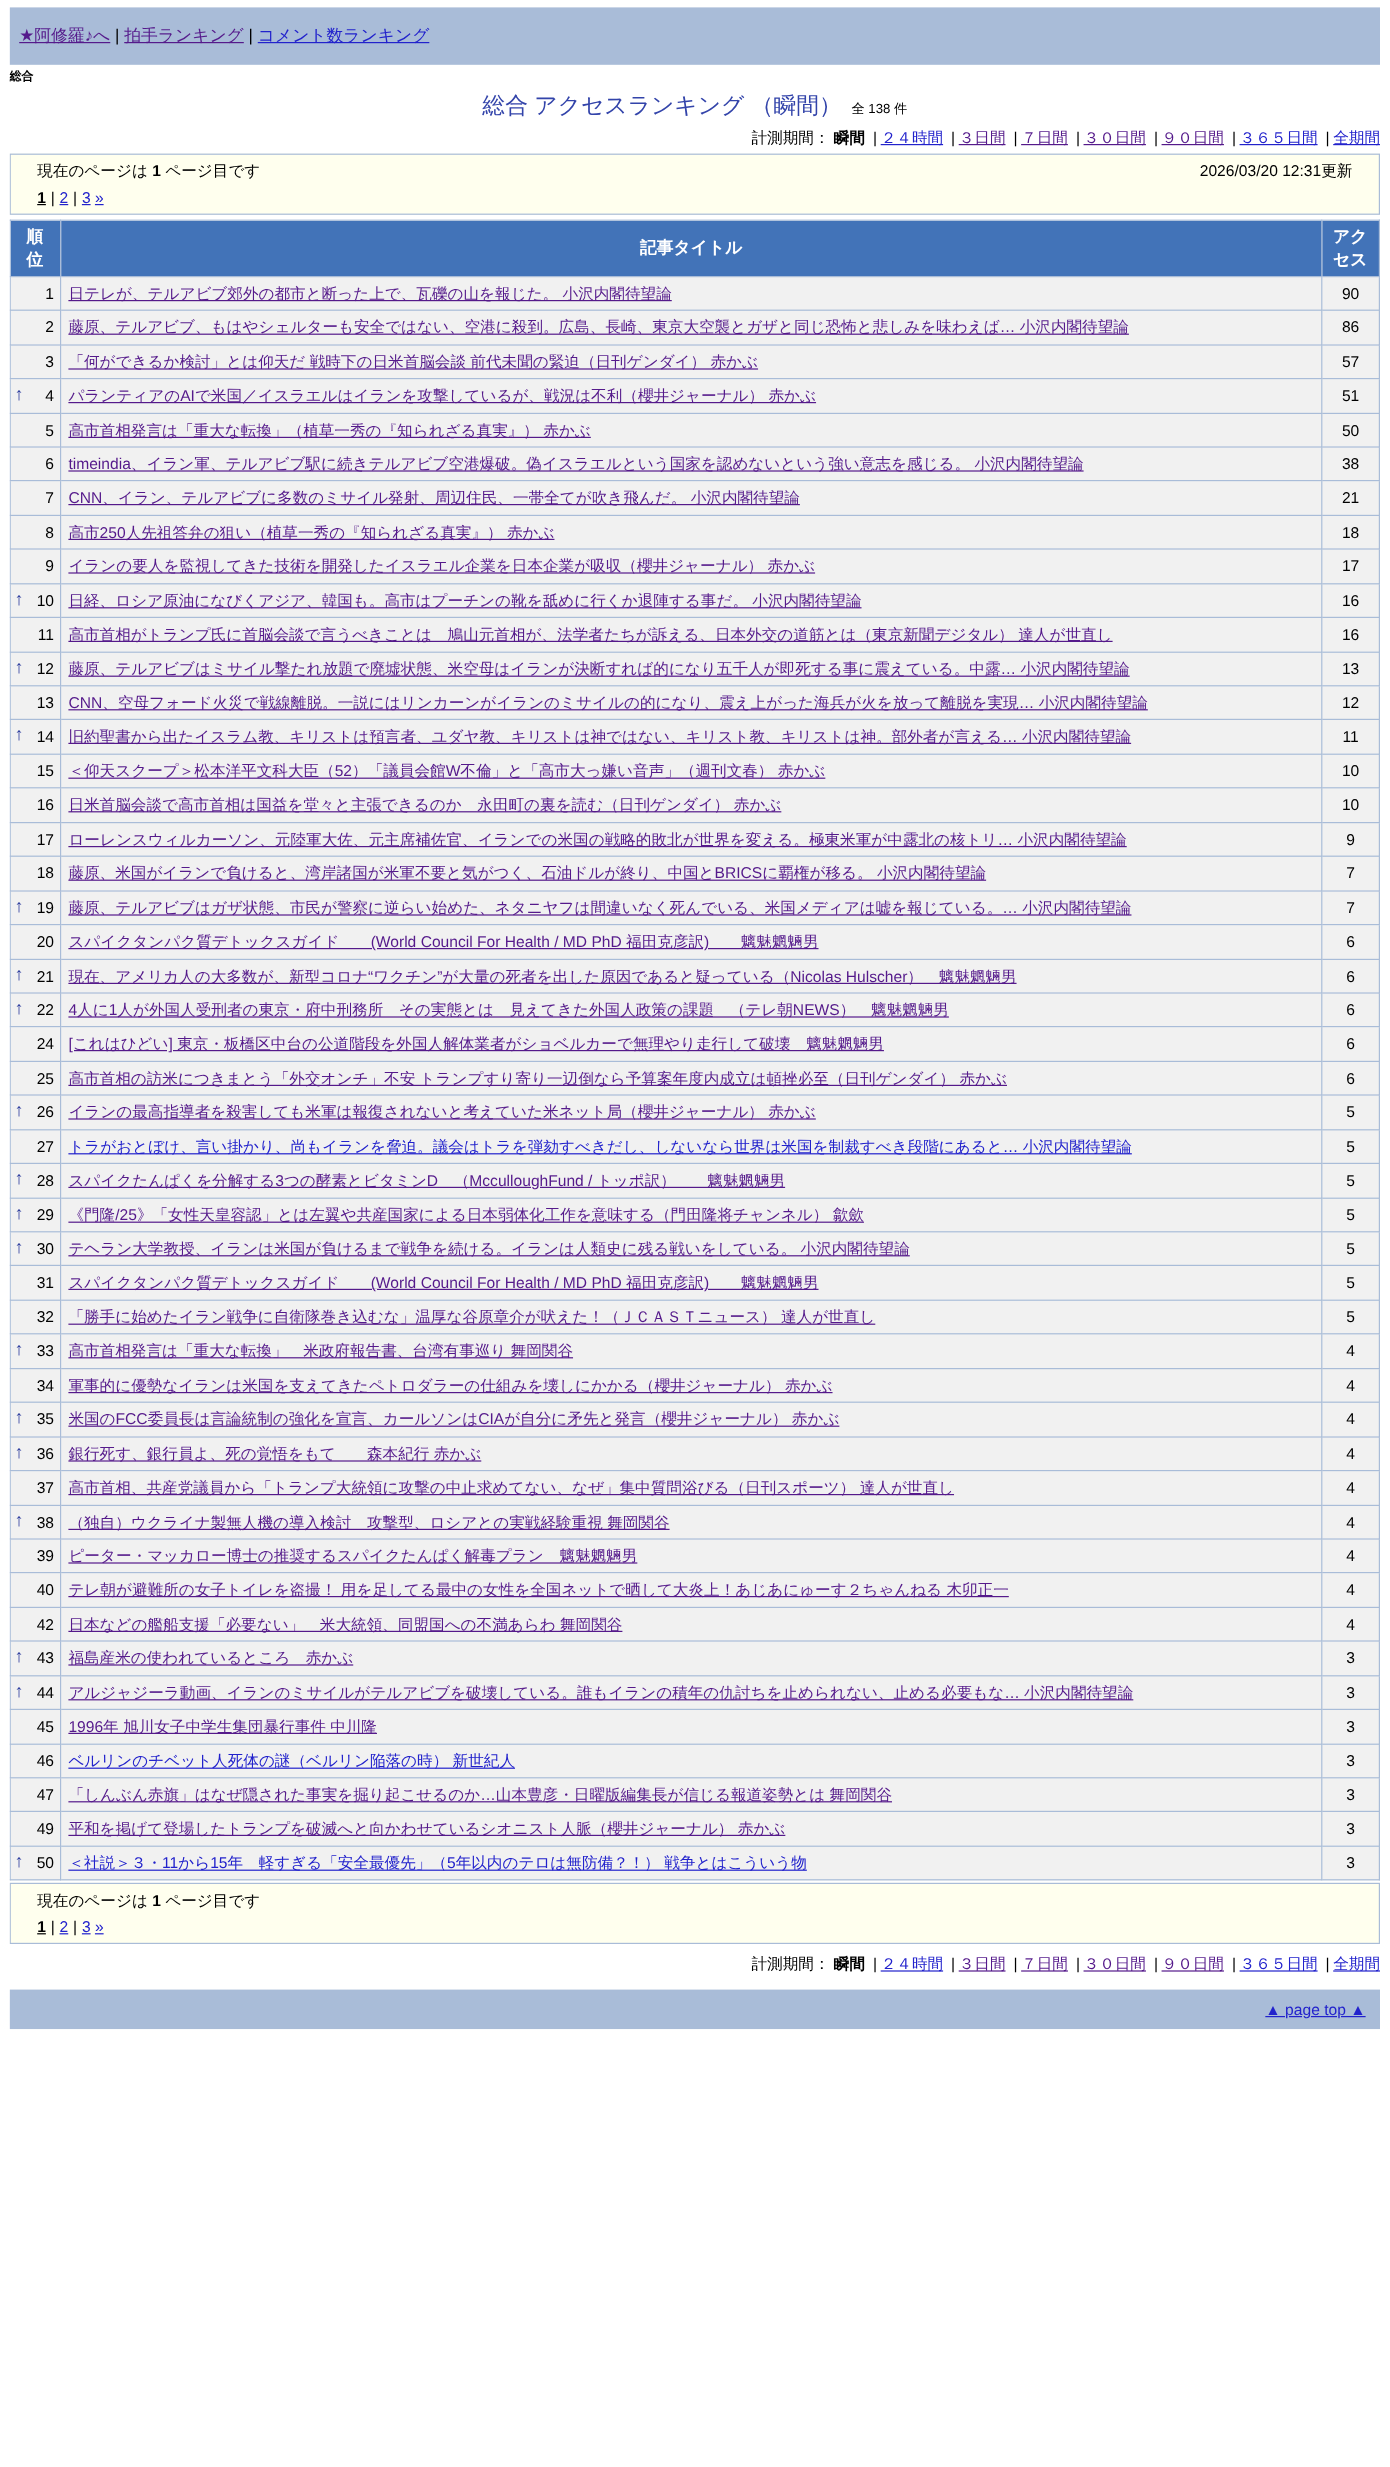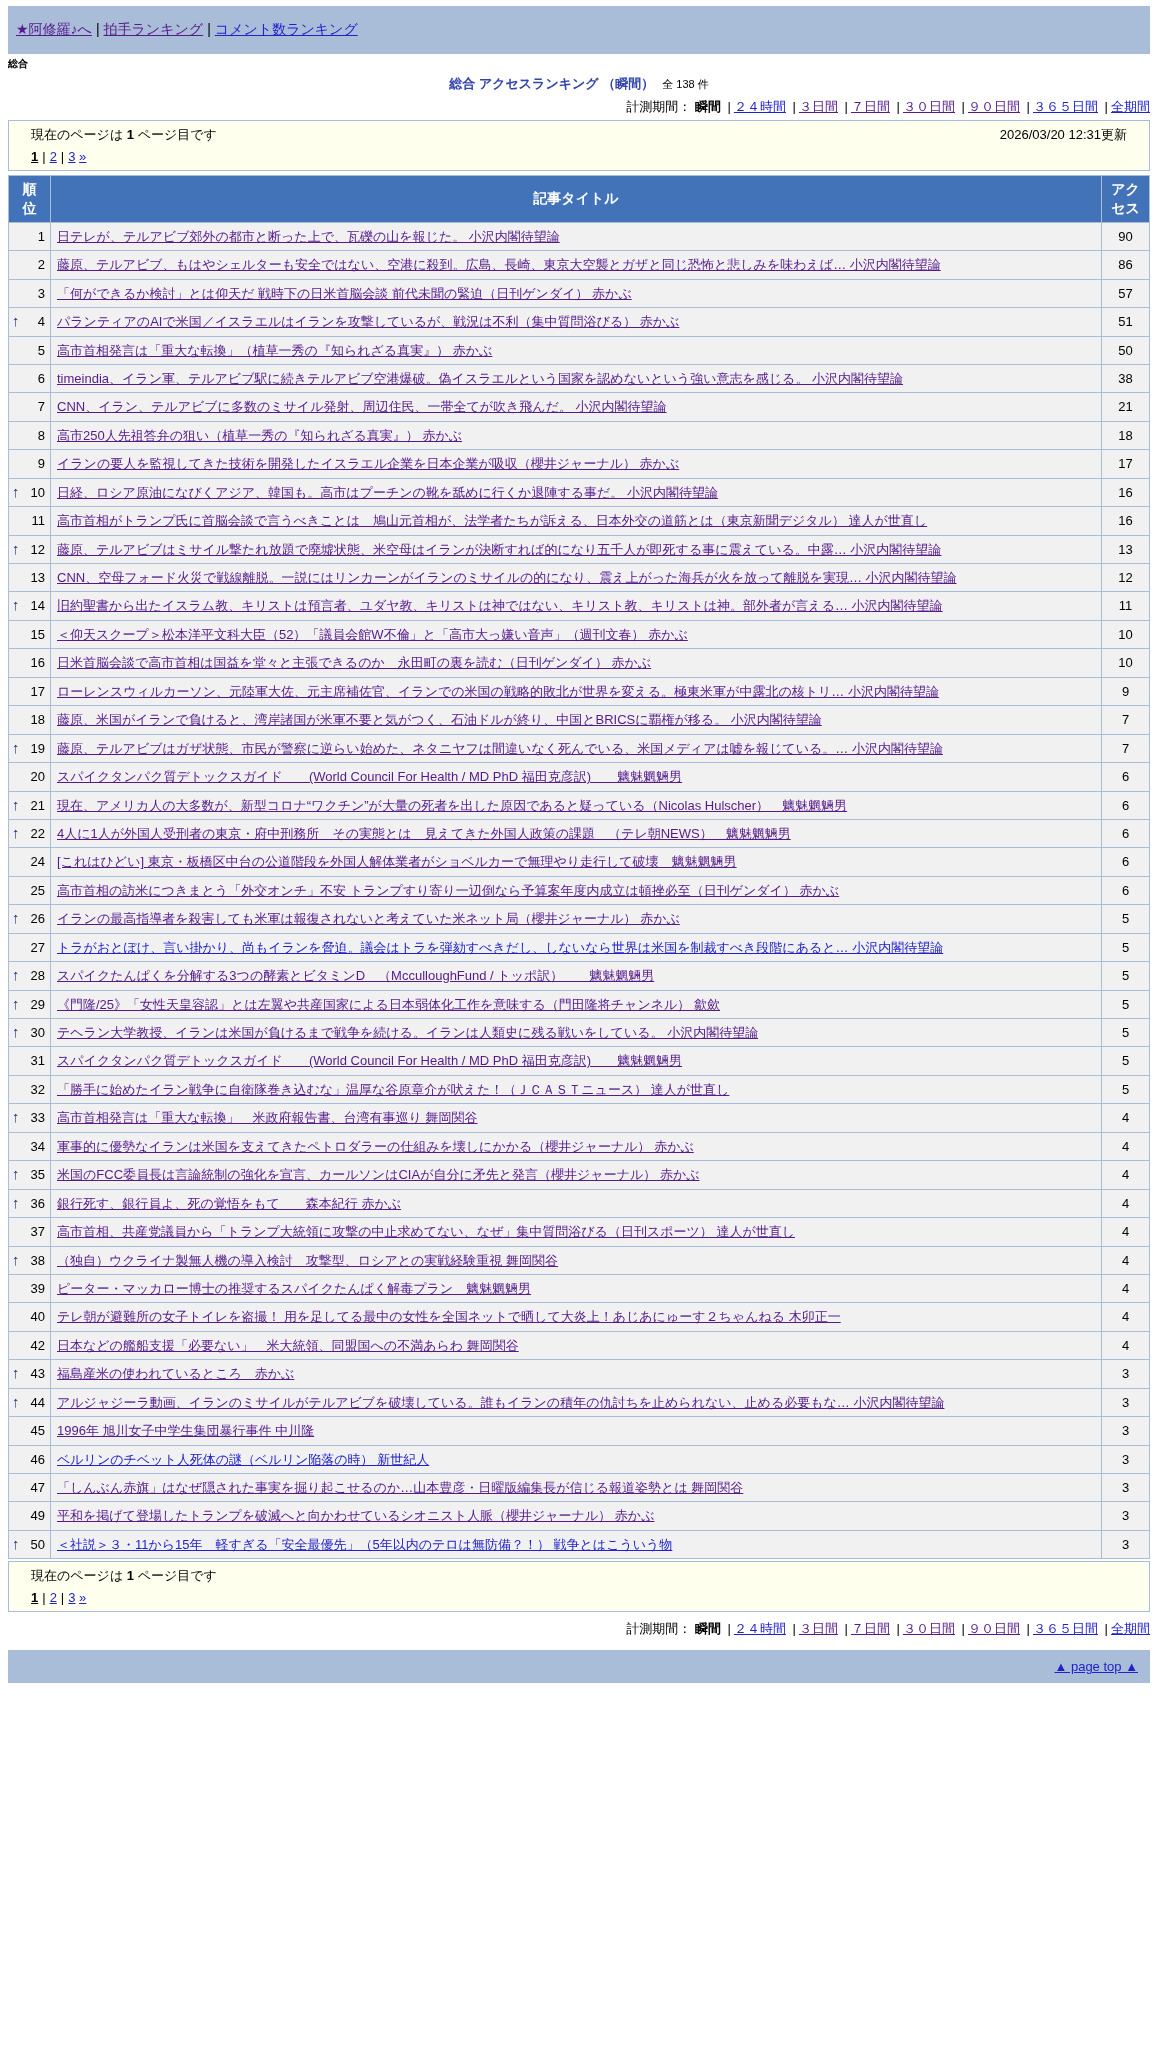--- a/index.html
+++ b/index.html
@@ -13,38 +13,38 @@
   }
   a{cursor:pointer;}
   .lnk{color:var(--link); text-decoration:underline;}
   .lnk.visited{color:var(--visited);}
   
   .topbar{background:var(--bar_bg); padding:15px 8px; font-size:14px;}
   .topbar .sep{color:#000; margin:0 4px;}
   
   .section-label{font-size:10px; font-weight:bold; margin:3px 0 2px 0;}
   .main-title{text-align:center; margin:4px 0 2px 0;}
-  .main-title .t{font-size:13px; font-weight:bold; color:var(--heading);}
+  .main-title .t{font-size:19px; font-weight:normal; color:var(--heading);}
   .main-title .total{font-size:11px; color:#000; font-weight:normal; margin-left:8px;text-align:right;}
   
   .period-line{text-align:right; font-size:13px; margin:5px 0 4px 0;}
   .period-line .cur{font-weight:bold;}
   .period-line .sep{margin:0 3px;}
   
   .pager-box{background:var(--box_bg); border:1px solid var(--border); padding:4px 22px; font-size:13px; line-height:1.5;}
   .pager-line1{display:flex; justify-content:space-between;}
   .pager-line2{margin-top:2px;}
   .pager-line2 .sep{margin:0 4px;}
   .bold{font-weight:bold;}
   .current-page{font-weight:bold; text-decoration:underline; color:#000;}
   
   table{width:100%; border-collapse:collapse; margin-top:4px; font-size:13px;}
   th,td{border:1px solid var(--border);}
   thead th{background:var(--header_bg); color:#fff; padding:4px 2px; font-size:14px; font-weight:bold; text-align:center; vertical-align:middle;}
-  th .stack{display:inline-block; word-break:break-all; line-height:1.35; text-align:center;}
+  th .stack{display:inline-block; word-break:break-all; line-height:1.35; text-align:left;}
   th.rank-h{width:42px;} th.rank-h .stack{width:1.05em;}
   th.access-h{width:48px;} th.access-h .stack{width:2.1em;}
   td{background:var(--row_bg); padding:3px 6px; line-height:1.65; vertical-align:middle;}
   td.rank{text-align:right; white-space:nowrap; padding-right:5px; padding-left:3px;}
   td.rank .up{float:left; color:var(--arrow); font-weight:900; font-size:15px; line-height:1.3;}
   td.title a{text-decoration:underline; color:var(--visited);}
   td.title a.unvisited{color:var(--link);}
   td.access{text-align:center;}
   
   .bottombar{background:var(--bar_bg); padding:9px 12px; text-align:right; font-size:13px; margin-top:12px;}
@@ -106,21 +106,21 @@
   </tr>
 
   <tr>
     <td class="rank"><span class="up"></span><span class="rank-num">3</span></td>
     <td class="title"><a>「何ができるか検討」とは仰天だ 戦時下の日米首脳会談 前代未聞の緊迫（日刊ゲンダイ） 赤かぶ</a></td>
     <td class="access">57</td>
   </tr>
 
   <tr>
     <td class="rank"><span class="up">↑</span><span class="rank-num">4</span></td>
-    <td class="title"><a>パランティアのAIで米国／イスラエルはイランを攻撃しているが、戦況は不利（集中質問浴びる） 赤かぶ</a></td>
+    <td class="title"><a>パランティアのAIで米国／イスラエルはイランを攻撃しているが、戦況は不利（櫻井ジャーナル） 赤かぶ</a></td>
     <td class="access">51</td>
   </tr>
 
   <tr>
     <td class="rank"><span class="up"></span><span class="rank-num">5</span></td>
     <td class="title"><a>高市首相発言は「重大な転換」（植草一秀の『知られざる真実』） 赤かぶ</a></td>
     <td class="access">50</td>
   </tr>
 
   <tr>

